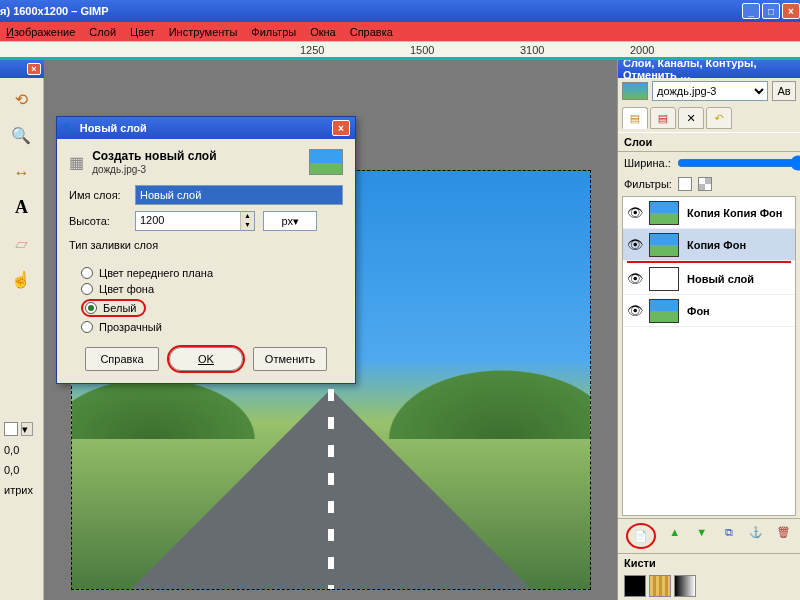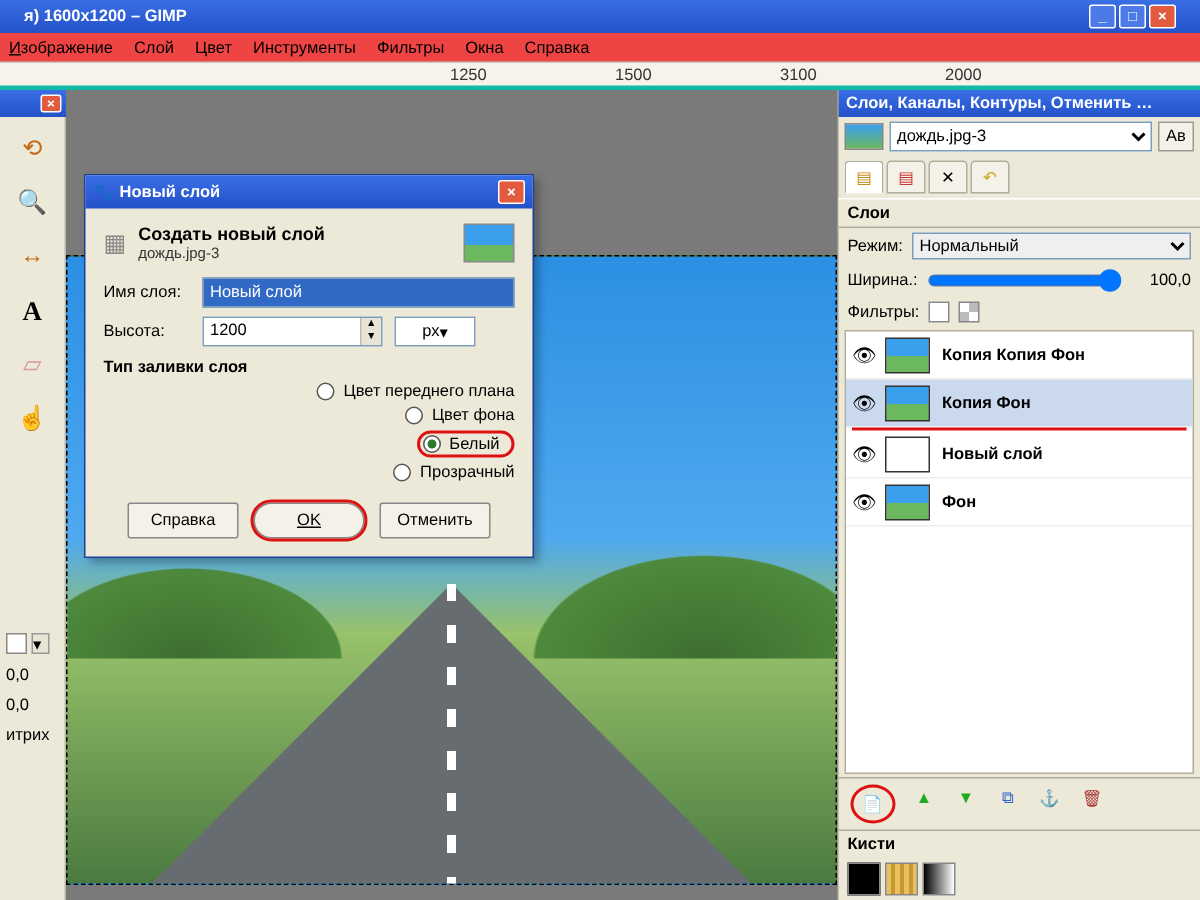--- a/index.html
+++ b/index.html
@@ -1,19 +1,19 @@
 <!DOCTYPE html>
 <html><head>
 <meta charset="utf-8">
 <style>
   * { box-sizing: border-box; margin: 0; padding: 0; font-family: Tahoma, sans-serif; font-size: 11px; }
   body { background: #ece9d8; width: 800px; height: 600px; overflow: hidden; position: relative; }
 
   
-  .main-titlebar { background: linear-gradient(#3a6ee5,#2351c8); height: 22px; display:flex; align-items:center; color:#fff; padding:0 16px; }
+  .main-titlebar { background: linear-gradient(#3a6ee5,#2351c8); height: 22px; display:flex; align-items:center; color:#fff; padding:0 0; }
   .main-titlebar .title { flex:1; font-weight:bold; }
   .winbtns { display:flex; gap:2px; }
   .winbtn { width:18px; height:16px; border:1px solid #fff; border-radius:2px; display:flex; align-items:center; justify-content:center; color:#fff; font-weight:bold; font-size:10px; }
   .winbtn.close { background:#e25b3f; }
   .winbtn.min, .winbtn.max { background:#4c7ae8; }
 
   
   .menubar { background:#ef4444; height:20px; border-bottom:1px solid #c9c6b9; display:flex; align-items:center; padding:0 6px; gap:14px; }
   .menubar span { cursor:default; }
   .menubar span u { text-decoration: underline; }
@@ -31,21 +31,21 @@
   .toolbox-title .winbtn { width:14px; height:12px; font-size:9px; }
 
   .canvas-col { flex:1; background:#7a7a7a; position:relative; overflow:hidden; display:flex; justify-content:center; align-items:flex-start; }
   .canvas { margin-top:110px; margin-left:0; width:520px; height:420px; background: linear-gradient(#2b8fe3 0%, #4fa9ef 45%, #98c26b 60%, #4a7a3f 100%); position:relative; border:1px dashed #000; }
   .road { position:absolute; bottom:0; left:50%; transform:translateX(-50%); width:0; height:0; border-left:200px solid transparent; border-right:200px solid transparent; border-bottom:200px solid #666c70; }
   .road::after{ content:""; position:absolute; left:-3px; top:0; width:6px; height:200px; background:repeating-linear-gradient(#fff 0 12px, transparent 12px 28px); transform-origin:top; }
   .hills-left{position:absolute;bottom:150px;left:0;width:200px;height:70px;background:radial-gradient(ellipse at 40% 100%, #3d6e2f 0%, #4e8a3d 60%, transparent 61%);}
   .hills-right{position:absolute;bottom:150px;right:0;width:220px;height:80px;background:radial-gradient(ellipse at 60% 100%, #3d6e2f 0%, #4e8a3d 60%, transparent 61%);}
 
   
-  .panel { width:242px; background:#ece9d8; border-left:1px solid #9a9889; display:flex; flex-direction:column; }
+  .panel { width:183px; background:#ece9d8; border-left:1px solid #9a9889; display:flex; flex-direction:column; }
   .panel-title { background:linear-gradient(#3a6ee5,#2351c8); color:#fff; height:18px; display:flex; align-items:center; padding:0 5px; font-weight:bold; }
   .doc-select { display:flex; align-items:center; padding:3px 4px; gap:4px; }
   .doc-select .thumb { width:26px; height:18px; background:linear-gradient(#3aa0ee, #6bb85e); border:1px solid #888; }
   .doc-select select { flex:1; height:20px; border:1px solid #7e9db9; background:#fff; }
   .doc-select .av { width:24px; height:20px; border:1px solid #999; background:#f4f2e8; display:flex; align-items:center; justify-content:center; }
 
   .tabrow { display:flex; gap:2px; padding:3px 4px; }
   .tabrow .tab { width:26px; height:22px; border:1px solid #b0ad9c; background:#f4f2e8; display:flex; align-items:center; justify-content:center; border-radius:3px 3px 0 0; }
   .tabrow .tab.active{ background:#fff; border-bottom:1px solid #fff;}
   .subhdr { background:#ece9d8; border-top:1px solid #fff; border-bottom:1px solid #b0ad9c; padding:3px 6px; font-weight:bold; }
@@ -88,22 +88,22 @@
   .formrow { display:flex; align-items:center; gap:8px; margin-bottom:6px; }
   .formrow label { width:58px; }
   .formrow input[type=text]{ flex:1; height:20px; border:1px solid #7e9db9; padding:0 4px; }
   .formrow input.sel { background:#316ac5; color:#fff; }
   .spin { width:120px; height:20px; border:1px solid #7e9db9; background:#fff; display:flex; }
   .spin span{ flex:1; padding:2px 4px;}
   .spin .ar{ width:14px; background:#e8e5d6; border-left:1px solid #bbb; display:flex; flex-direction:column;}
   .spin .ar div{flex:1; font-size:7px; text-align:center; line-height:1;}
   .unit { width:54px; height:20px; border:1px solid #7e9db9; background:#fff; padding:2px 4px; display:flex; align-items:center; justify-content:center;}
 
-  .grp-title { font-weight:bold; margin:8px 0 4px;}
-  .radio-row { display:flex; align-items:center; gap:6px; margin:4px 0 4px 12px;justify-content:flex-end; }
+  .grp-title { font-weight:normal; margin:8px 0 16px;}
+  .radio-row { display:flex; align-items:center; gap:6px; margin:4px 0 4px 12px; }
   .radio { width:12px;height:12px;border:1px solid #555;border-radius:50%;background:#fff; display:flex;align-items:center;justify-content:center;}
   .radio.checked::after{content:"";width:6px;height:6px;background:#2a7a2d;border-radius:50%;}
   .red-oval { border:2px solid #d11; border-radius:10px; padding:1px 8px 1px 2px; display:inline-flex; align-items:center; gap:6px;}
 
   .dlg-btns { display:flex; gap:10px; justify-content:center; margin-top:14px; }
   .btn { min-width:74px; height:24px; border:1px solid #888; background:#f4f2e8; border-radius:2px; display:flex; align-items:center; justify-content:center; }
   .btn.ok{ outline:2px solid #d11; outline-offset:0; border-radius:12px;}
 
   .left-extra { position:absolute; left:0; top:418px; width:44px; display:flex; flex-direction:column; gap:8px; align-items:flex-start; padding:4px; font-size:10px;}
   .left-extra .row{ display:flex; align-items:center; gap:3px; width:100%;}
@@ -169,24 +169,20 @@
       <select><option>дождь.jpg-3</option></select>
       <div class="av">Ав</div>
     </div>
     <div class="tabrow">
       <div class="tab active" style="color:#c88a1a;">▤</div>
       <div class="tab" style="color:#c33;">▤</div>
       <div class="tab">✕</div>
       <div class="tab" style="color:#caa41a;">↶</div>
     </div>
     <div class="subhdr">Слои</div>
-    <div class="mode-row">
-      <span>Режим:</span>
-      <select><option>Нормальный</option></select>
-    </div>
     <div class="opac-row">
       <span>Ширина.:</span>
       <input type="range" min="0" max="100" value="100" style="">
       <span class="val">100,0</span>
     </div>
     <div class="lock-row">
       <span>Фильтры:</span>
       <div class="cb"></div>
       <div class="chk"></div>
     </div>

